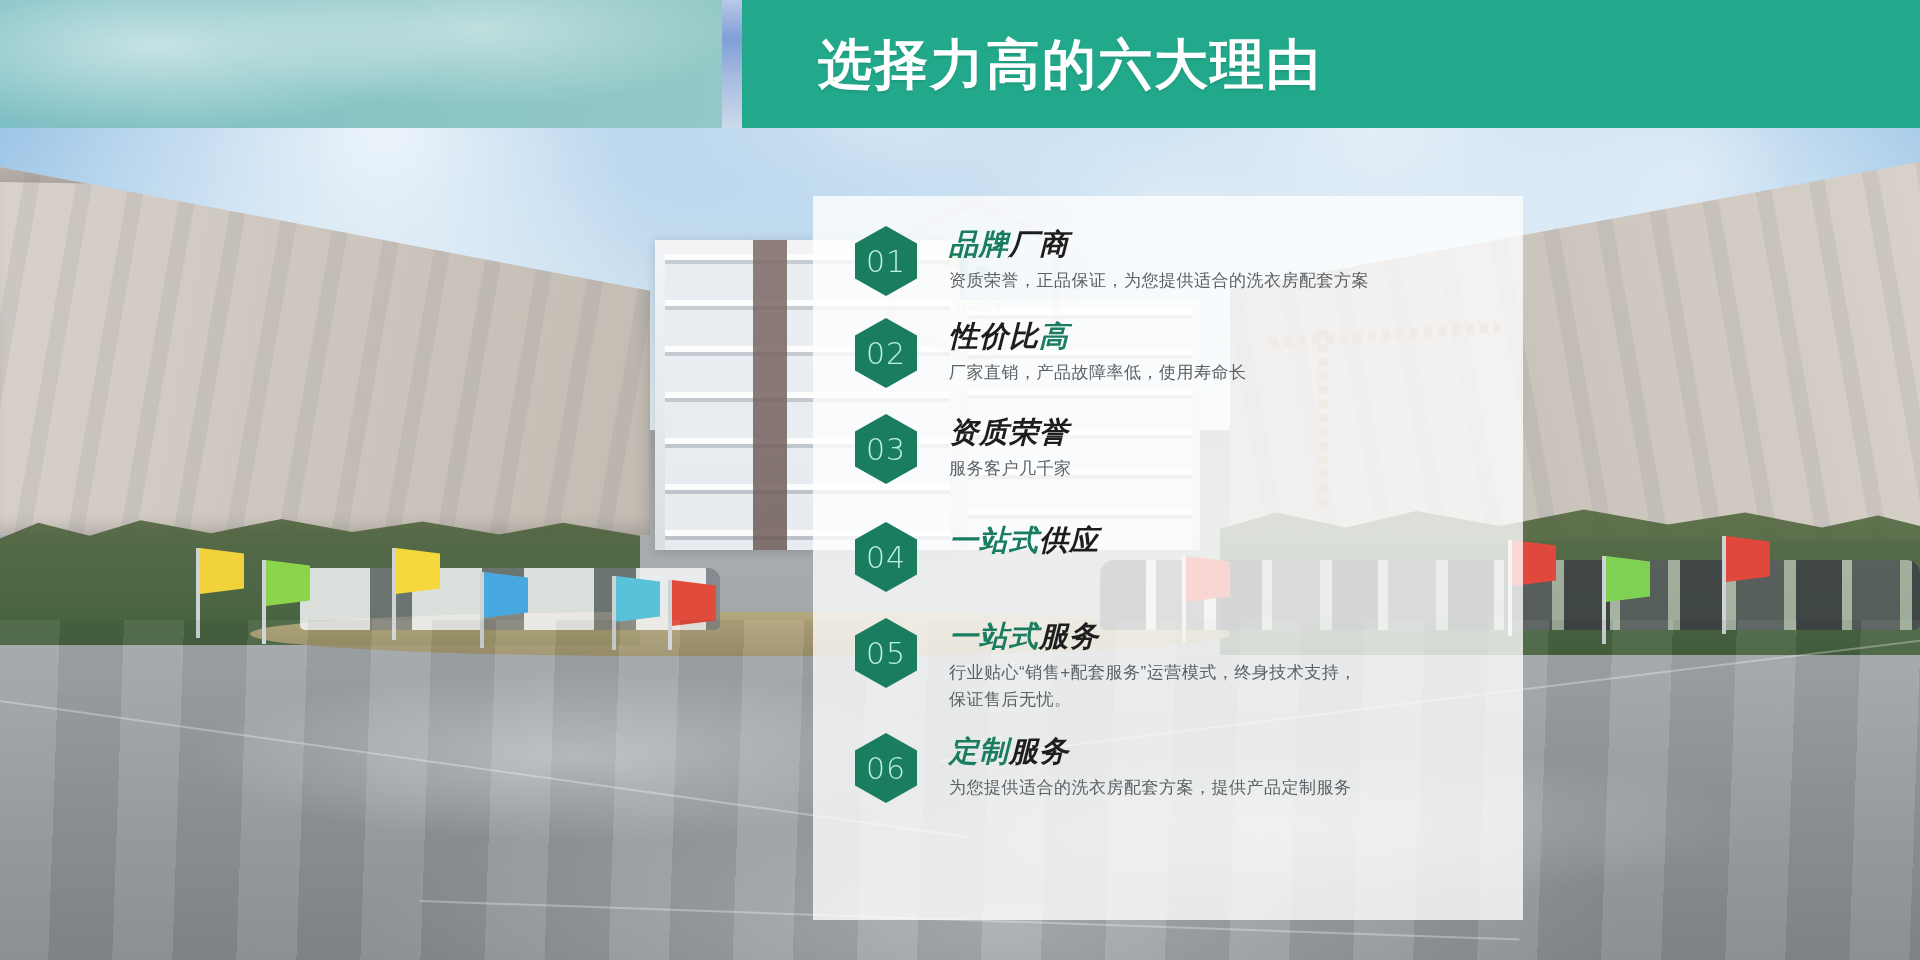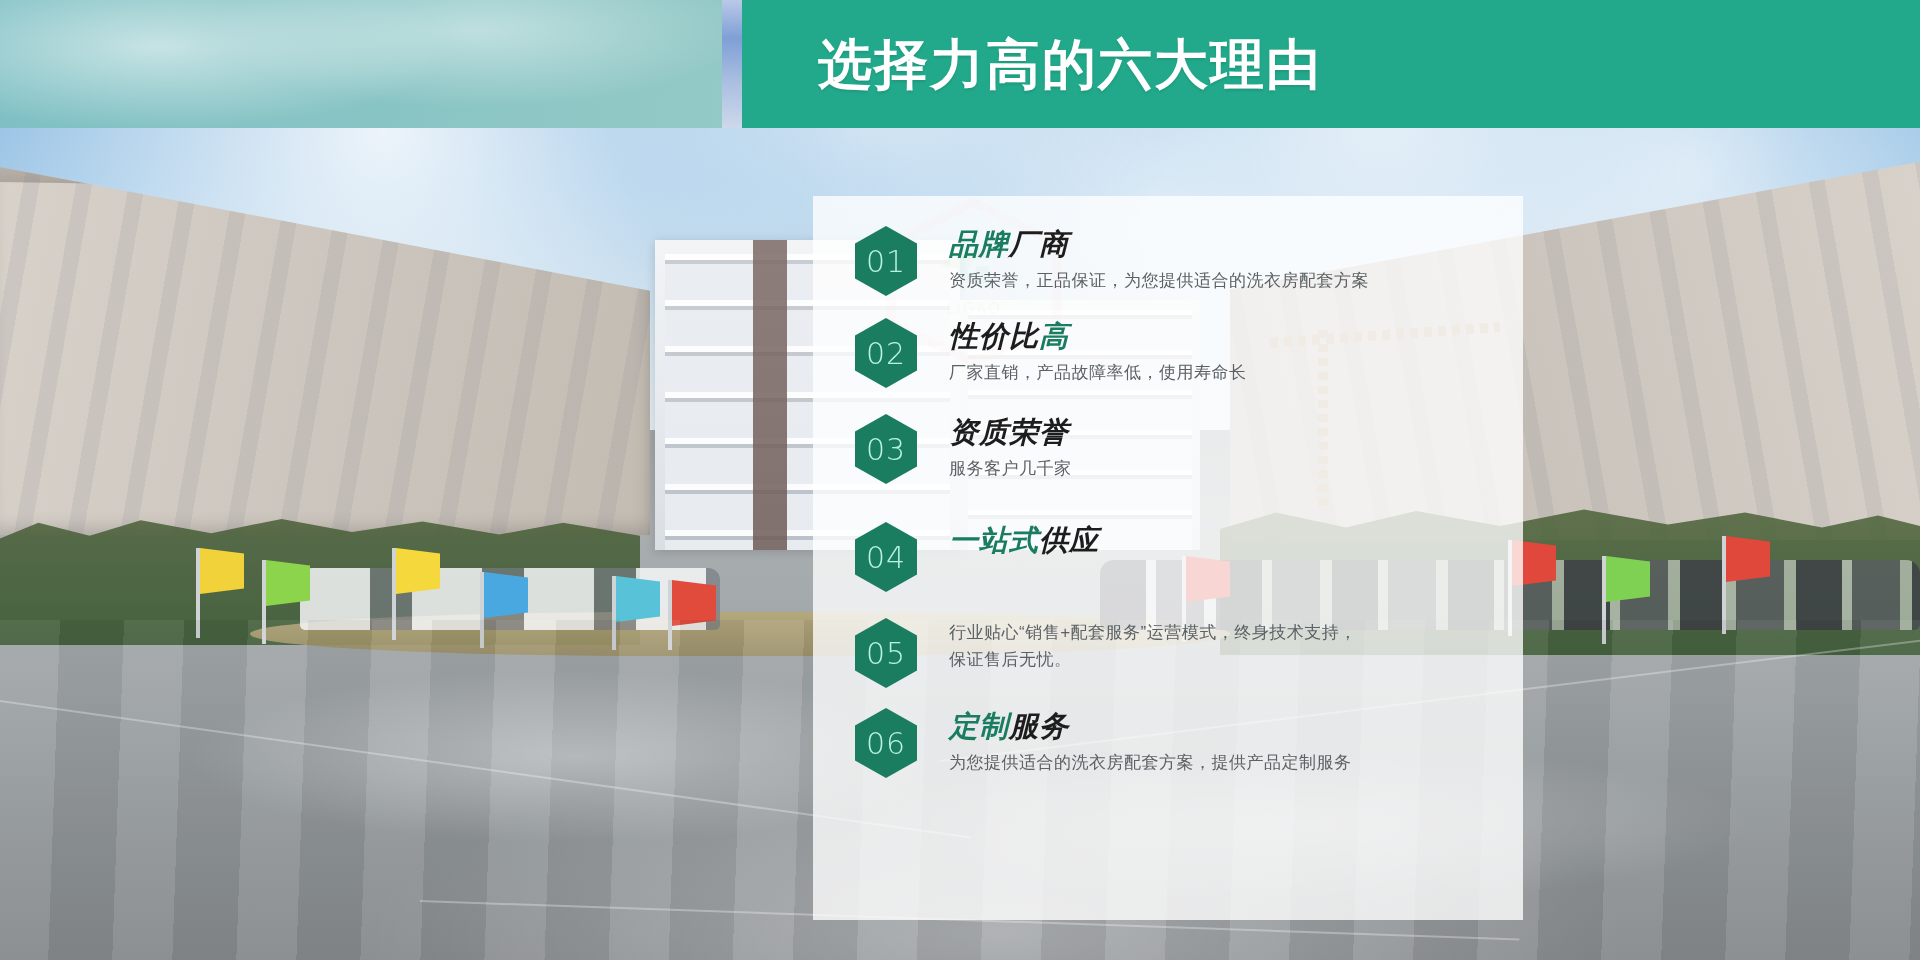--- a/index.html
+++ b/index.html
@@ -367,20 +367,23 @@
         </div>
       </div>
     </div>
     <div class="gap-4"></div>
 
     <div class="feature-row">
       <div class="hex">
         <span>05</span>
       </div>
       <div class="feature-text">
+        <div class="feature-title">
+          <span class="g">一站式</span><span>服务</span>
+        </div>
         <div class="feature-desc">
           <div>行业贴心“销售+配套服务”运营模式，终身技术支持，</div>
           <div>保证售后无忧。</div>
         </div>
       </div>
     </div>
     <div class="gap-5"></div>
 
     <div class="feature-row">
       <div class="hex">

